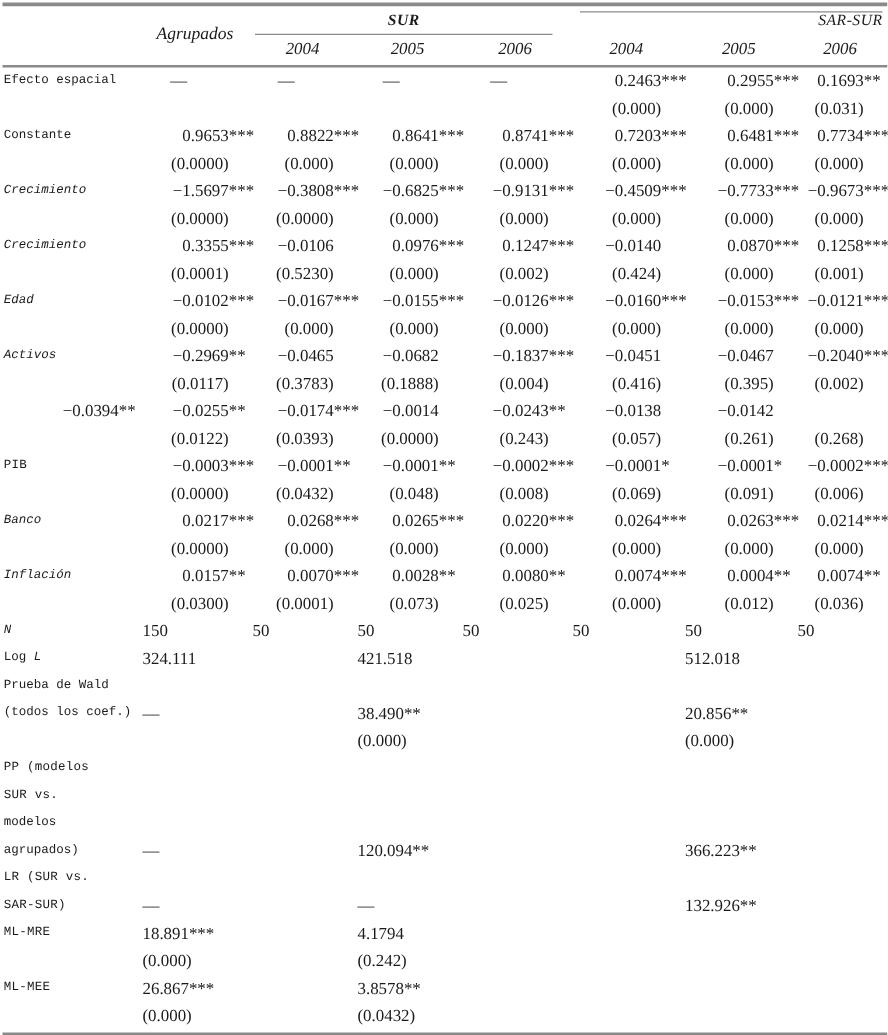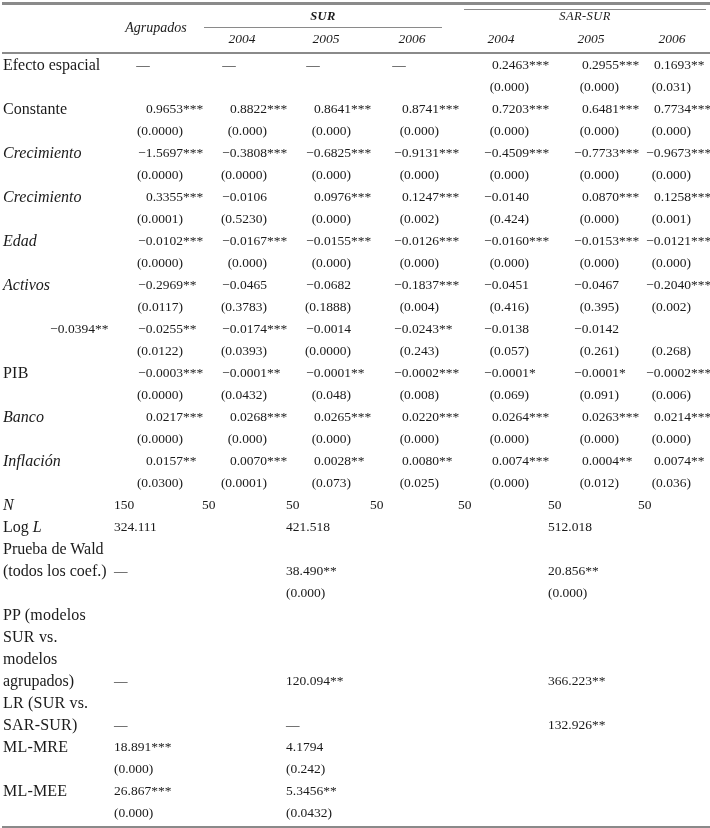--- a/index.html
+++ b/index.html
@@ -26,29 +26,29 @@
     display:flex;align-items:center;justify-content:center;
     font-style:italic;font-size:14px;
   }
   .h-group{
     grid-row:1;text-align:center;font-style:italic;font-size:12.5px;
     letter-spacing:0.4px;
     border-bottom:1.5px solid #8a8a8a;
     padding-bottom:1px;line-height:20px;
   }
   .g1{grid-column:3/6;margin:0 14px 0 4px;font-weight:bold;}
-  .g2{grid-column:6/9;margin:0 2px 18px 8px;}
+  .g2{grid-column:6/9;margin:0 2px 18px 8px;text-align:right;}
   .h-year{grid-row:2;text-align:center;font-style:italic;font-size:13.5px;line-height:22px;}
   .yc3{grid-column:3}.yc4{grid-column:4}.yc5{grid-column:5}
   .yc6{grid-column:6}.yc7{grid-column:7}.yc8{grid-column:8}
 
   
   .grid-row{display:grid;grid-template-columns:110px 88px 84px 84px 88px 90px 90px 72px;line-height:22px;}
   .cell{font-size:13.5px;white-space:nowrap;}
-  .cell.label{font-size:16px;padding-left:1px;}
+  .cell.label{font-size:10px;padding-left:1px;font-family:Liberation Mono, monospace;}
   .cell.right{text-align:right;}
   .cell.left{text-align:left;padding-left:2px;}
   .cell.dash{text-align:center;padding-right:26px;}
   .italic{font-style:italic;}
   .roman{font-style:normal;}
   .caps{font-size:12.5px;letter-spacing:0.2px;}
   .num{display:inline;}
   .stars{display:inline-block;width:17px;text-align:left;}
   .bottom-rule{border-top:3px solid #8a8a8a;margin-top:2px;height:0;}
 </style>
@@ -396,21 +396,21 @@
         <div class="cell left">(0.242)</div>
         <div class="cell left"></div>
         <div class="cell left"></div>
         <div class="cell left"></div>
         <div class="cell left"></div>
       </div>
       <div class="grid-row">
         <div class="cell label caps">ML-MEE</div>
         <div class="cell left">26.867***</div>
         <div class="cell left"></div>
-        <div class="cell left">5.3456**</div>
+        <div class="cell left">3.8578**</div>
         <div class="cell left"></div>
         <div class="cell left"></div>
         <div class="cell left"></div>
         <div class="cell left"></div>
       </div>
       <div class="grid-row">
         <div class="cell label"></div>
         <div class="cell left">(0.000)</div>
         <div class="cell left"></div>
         <div class="cell left">(0.0432)</div>

